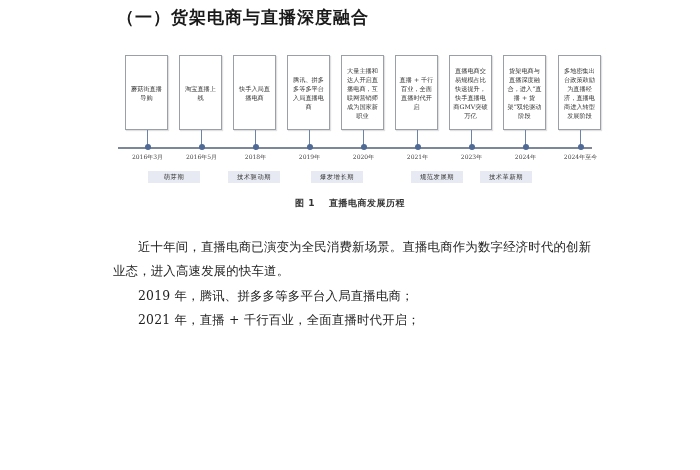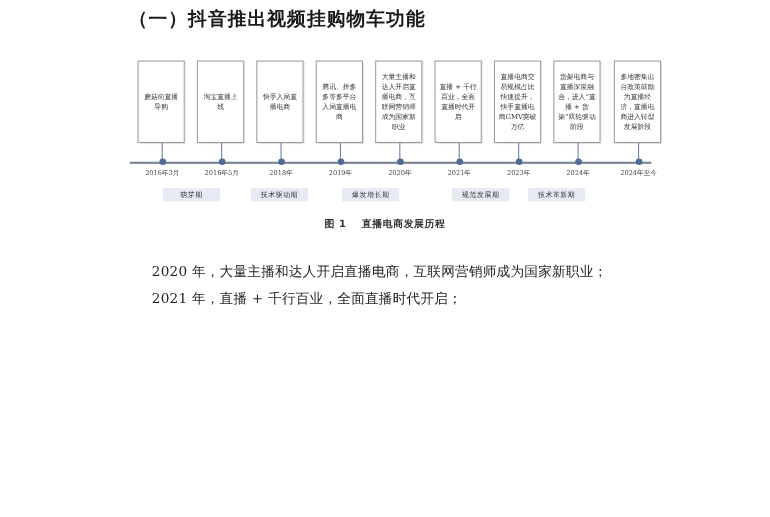--- a/index.html
+++ b/index.html
@@ -57,21 +57,21 @@
     .caption .num { margin-right: 14px; }
     .body-text {
       position: absolute; left: 113px; top: 235px; width: 480px;
       font-size: 12.4px; line-height: 24.4px; color: #1e1e1e;
     }
     .body-text p { margin: 0; text-indent: 25px; letter-spacing: 0.2px; }
   </style>
 </head>
 <body>
 
-<div class="title">（一）抖音推出视频挂购物车功能</div>
+<div class="title">（一）货架电商与直播深度融合</div>
 
 <div class="fig">
   <div id="events">
       <div class="event-box" style="left: 125px;">
         <div class="event-text">蘑菇街直播导购</div>
       </div>
       <div class="connector" style="left: 147px;"></div>
       <div class="event-box" style="left: 179px;">
         <div class="event-text">淘宝直播上线</div>
       </div>
@@ -132,15 +132,16 @@
       <div class="phase" style="left: 311px;">爆发增长期</div>
       <div class="phase" style="left: 411px;">规范发展期</div>
       <div class="phase" style="left: 480px;">技术革新期</div>
     </div>
   <div class="caption">
     <span class="num">图 1</span><span>直播电商发展历程</span>
   </div>
 </div>
 
 <div class="body-text" id="body">
-    <p>2020 年，大量主播和达人开启直播电商，互联网营销师成为国家新职业；</p>
+    <p>近十年间，直播电商已演变为全民消费新场景。直播电商作为数字经济时代的创新业态，进入高速发展的快车道。</p>
+    <p>2019 年，腾讯、拼多多等多平台入局直播电商；</p>
     <p>2021 年，直播 + 千行百业，全面直播时代开启；</p>
   </div>
 
 </body></html>

